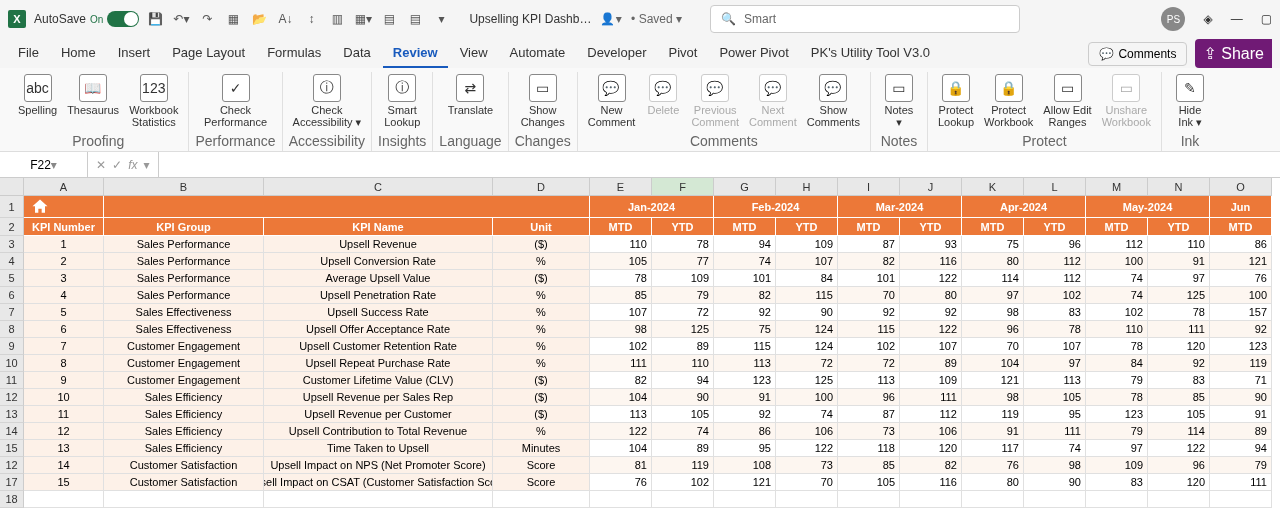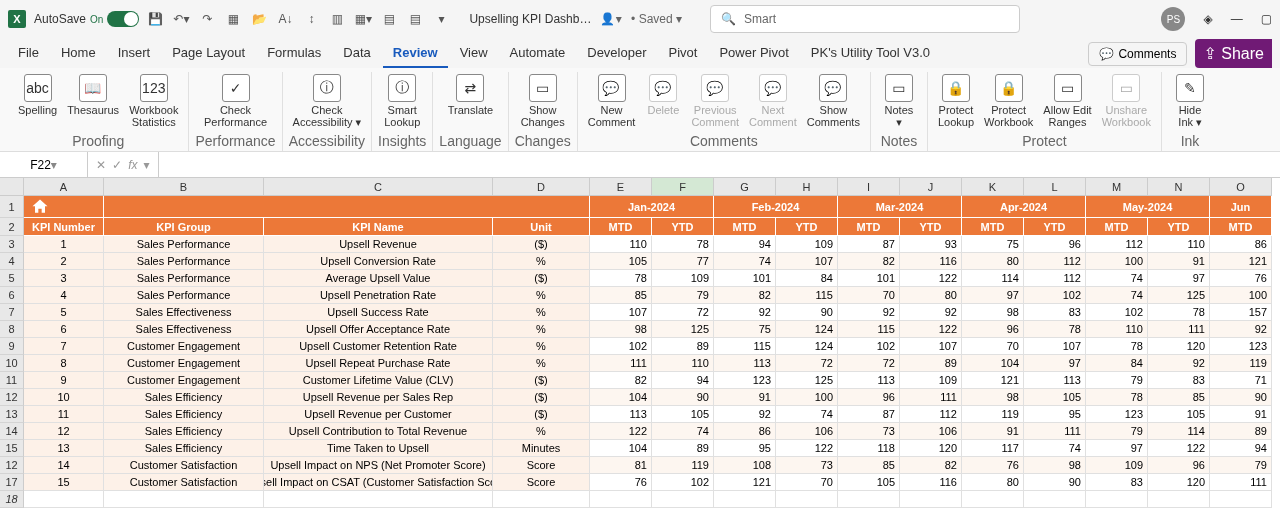--- a/index.html
+++ b/index.html
@@ -600,21 +600,21 @@
           <div class="cell data-num" style="width: 62px; height: 100%;">70</div>
           <div class="cell data-num" style="width: 62px; height: 100%;">105</div>
           <div class="cell data-num" style="width: 62px; height: 100%;">116</div>
           <div class="cell data-num" style="width: 62px; height: 100%;">80</div>
           <div class="cell data-num" style="width: 62px; height: 100%;">90</div>
           <div class="cell data-num" style="width: 62px; height: 100%;">83</div>
           <div class="cell data-num" style="width: 62px; height: 100%;">120</div>
           <div class="cell data-num" style="width: 62px; height: 100%;">111</div>
         </div>
         <div class="row" style="height: 17px;">
-          <div class="rowh" style="height: 100%; font-style: italic;">18</div>
+          <div class="rowh" style="height: 100%;">18</div>
           <div class="cell " style="width: 80px; height: 100%;"></div>
           <div class="cell " style="width: 160px; height: 100%;"></div>
           <div class="cell " style="width: 229px; height: 100%;"></div>
           <div class="cell " style="width: 97px; height: 100%;"></div>
           <div class="cell " style="width: 62px; height: 100%;"></div>
           <div class="cell " style="width: 62px; height: 100%;"></div>
           <div class="cell " style="width: 62px; height: 100%;"></div>
           <div class="cell " style="width: 62px; height: 100%;"></div>
           <div class="cell " style="width: 62px; height: 100%;"></div>
           <div class="cell " style="width: 62px; height: 100%;"></div>

